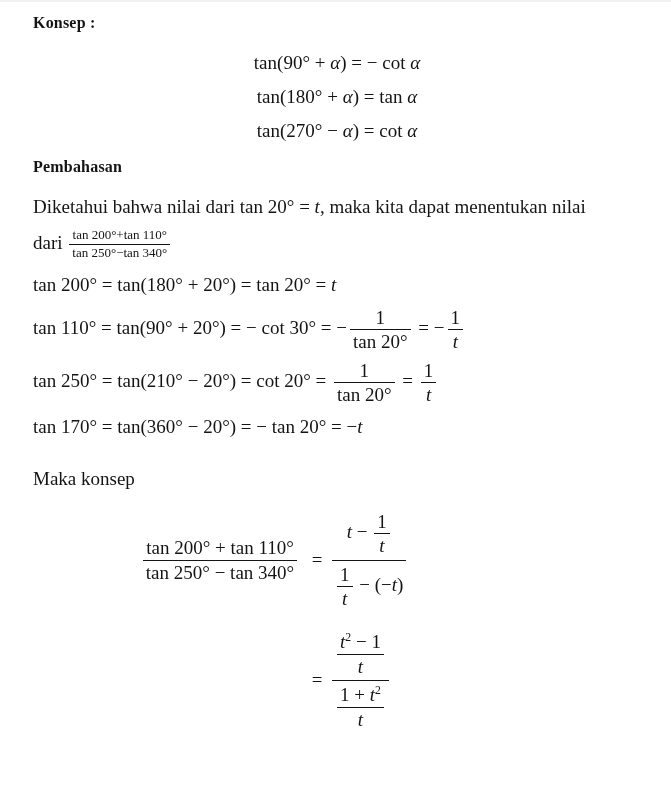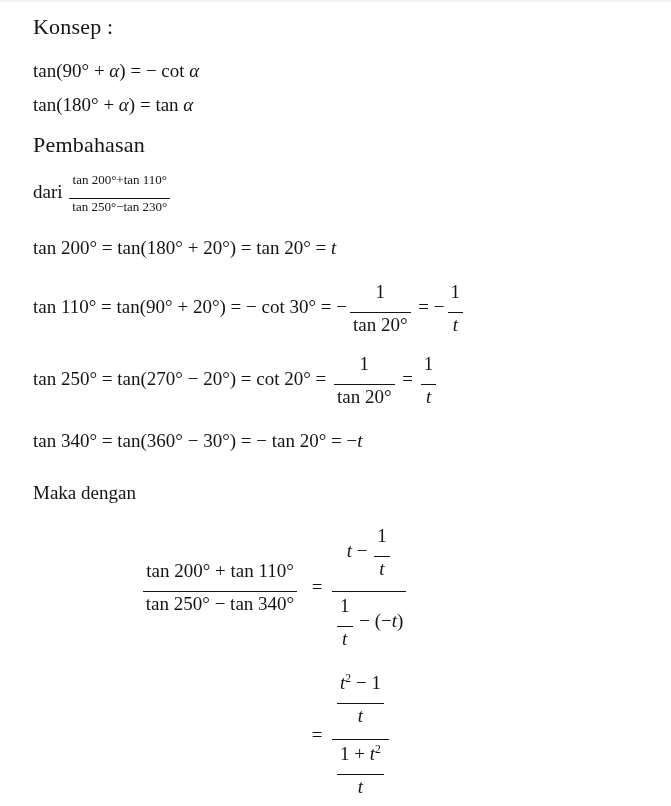--- a/index.html
+++ b/index.html
@@ -8,51 +8,51 @@
     background: #ffffff;
     color: #141414;
     font-family: "Liberation Serif", serif;
     font-size: 19px;
     box-sizing: border-box;
     border-top: 2px solid #f1f1f1;
     padding: 12px 30px 16px 33px;
     overflow: hidden;
   }
   .heading {
-    font-weight: normal;
-    font-size: 22px;
+    font-weight: bold;
+    font-size: 16px;
     letter-spacing: 0.2px;
   }
   
-  .konsep-eqs { text-align: left; margin: 14px 0 10px 0; }
+  .konsep-eqs { text-align: center; margin: 14px 0 10px 0; }
   .konsep-eqs .eq-line { line-height: 34px; }
 
   
   .frac {
     display: inline-block;
     vertical-align: middle;
     text-align: center;
     line-height: 1.12;
     margin: 0 2px;
   }
-  .frac > .num { display: block; border-bottom: 1.4px solid #141414; padding: 0 3px 10px 3px; }
+  .frac > .num { display: block; border-bottom: 1.4px solid #141414; padding: 0 3px 1px 3px; }
   .frac > .den { display: block; padding: 1px 3px 0 3px; }
   .it { font-style: italic; }
   sup { font-size: 0.62em; }
 
   
   .para { margin-top: 14px; }
   .para-line { line-height: 33px; }
   .para-line.inline-small { line-height: 40px; }
   .inline-small .frac { font-size: 13px; line-height: 1.15; vertical-align: middle; }
   .inline-small .frac > .num { border-bottom-width: 1px; }
 
   
   .steps { margin-top: 4px; }
-  .step { margin: 18px 0; line-height: 30px; }
+  .step { margin: 7px 0; line-height: 30px; }
   .step .frac { margin: 0 3px; }
 
   .maka { margin: 20px 0 6px 0; line-height: 33px; }
 
   
   .derivation { margin-left: 103px; margin-top: 14px; }
   .deriv-row { display: flex; align-items: center; margin-bottom: 18px; }
   .deriv-lhs {
     width: 168px; min-height: 1px;
     display: flex; justify-content: center; align-items: flex-start;
@@ -63,36 +63,38 @@
   .deriv-rhs .frac .frac { margin: 2px 2px; }
 </style>
 </head>
 <body>
 
 <div class="heading">Konsep :</div>
 
 <div class="konsep-eqs">
   <div class="eq-line"><span>tan(90° + </span><span class="it">α</span><span>) = − cot </span><span class="it">α</span></div>
   <div class="eq-line"><span>tan(180° + </span><span class="it">α</span><span>) = tan </span><span class="it">α</span></div>
+  <div class="eq-line"><span>tan(270° − </span><span class="it">α</span><span>) = cot </span><span class="it">α</span></div>
 </div>
 
 <div class="heading">Pembahasan</div>
 
 <div class="para">
-  <div class="para-line inline-small"><span>dari </span><span class="frac"><span class="num"><span>tan 200°+tan 110°</span></span><span class="den"><span>tan 250°−tan 230°</span></span></span></div>
+  <div class="para-line"><span>Diketahui bahwa nilai dari tan 20° = </span><span class="it">t</span><span>, maka kita dapat menentukan nilai</span></div>
+  <div class="para-line inline-small"><span>dari </span><span class="frac"><span class="num"><span>tan 200°+tan 110°</span></span><span class="den"><span>tan 250°−tan 340°</span></span></span></div>
 </div>
 
 <div class="steps">
   <div class="step"><span>tan 200° = tan(180° + 20°) = tan 20° = </span><span class="it">t</span></div>
   <div class="step"><span>tan 110° = tan(90° + 20°) = − cot 30° = −</span><span class="frac"><span class="num"><span>1</span></span><span class="den"><span>tan 20°</span></span></span><span> = −</span><span class="frac"><span class="num"><span>1</span></span><span class="den"><span class="it">t</span></span></span></div>
-  <div class="step"><span>tan 250° = tan(270° − 20°) = cot 20° = </span><span class="frac"><span class="num"><span>1</span></span><span class="den"><span>tan 20°</span></span></span><span> = </span><span class="frac"><span class="num"><span>1</span></span><span class="den"><span class="it">t</span></span></span></div>
-  <div class="step"><span>tan 340° = tan(360° − 30°) = − tan 20° = −</span><span class="it">t</span></div>
+  <div class="step"><span>tan 250° = tan(210° − 20°) = cot 20° = </span><span class="frac"><span class="num"><span>1</span></span><span class="den"><span>tan 20°</span></span></span><span> = </span><span class="frac"><span class="num"><span>1</span></span><span class="den"><span class="it">t</span></span></span></div>
+  <div class="step"><span>tan 170° = tan(360° − 20°) = − tan 20° = −</span><span class="it">t</span></div>
 </div>
 
-<div class="maka">Maka dengan</div>
+<div class="maka">Maka konsep</div>
 
 <div class="derivation">
   <div class="deriv-row">
     <div class="deriv-lhs">
         <span class="frac">
           <span class="num"><span>tan 200° + tan 110°</span></span>
           <span class="den"><span>tan 250° − tan 340°</span></span>
         </span>
       </div>
     <div class="deriv-eq">=</div>

